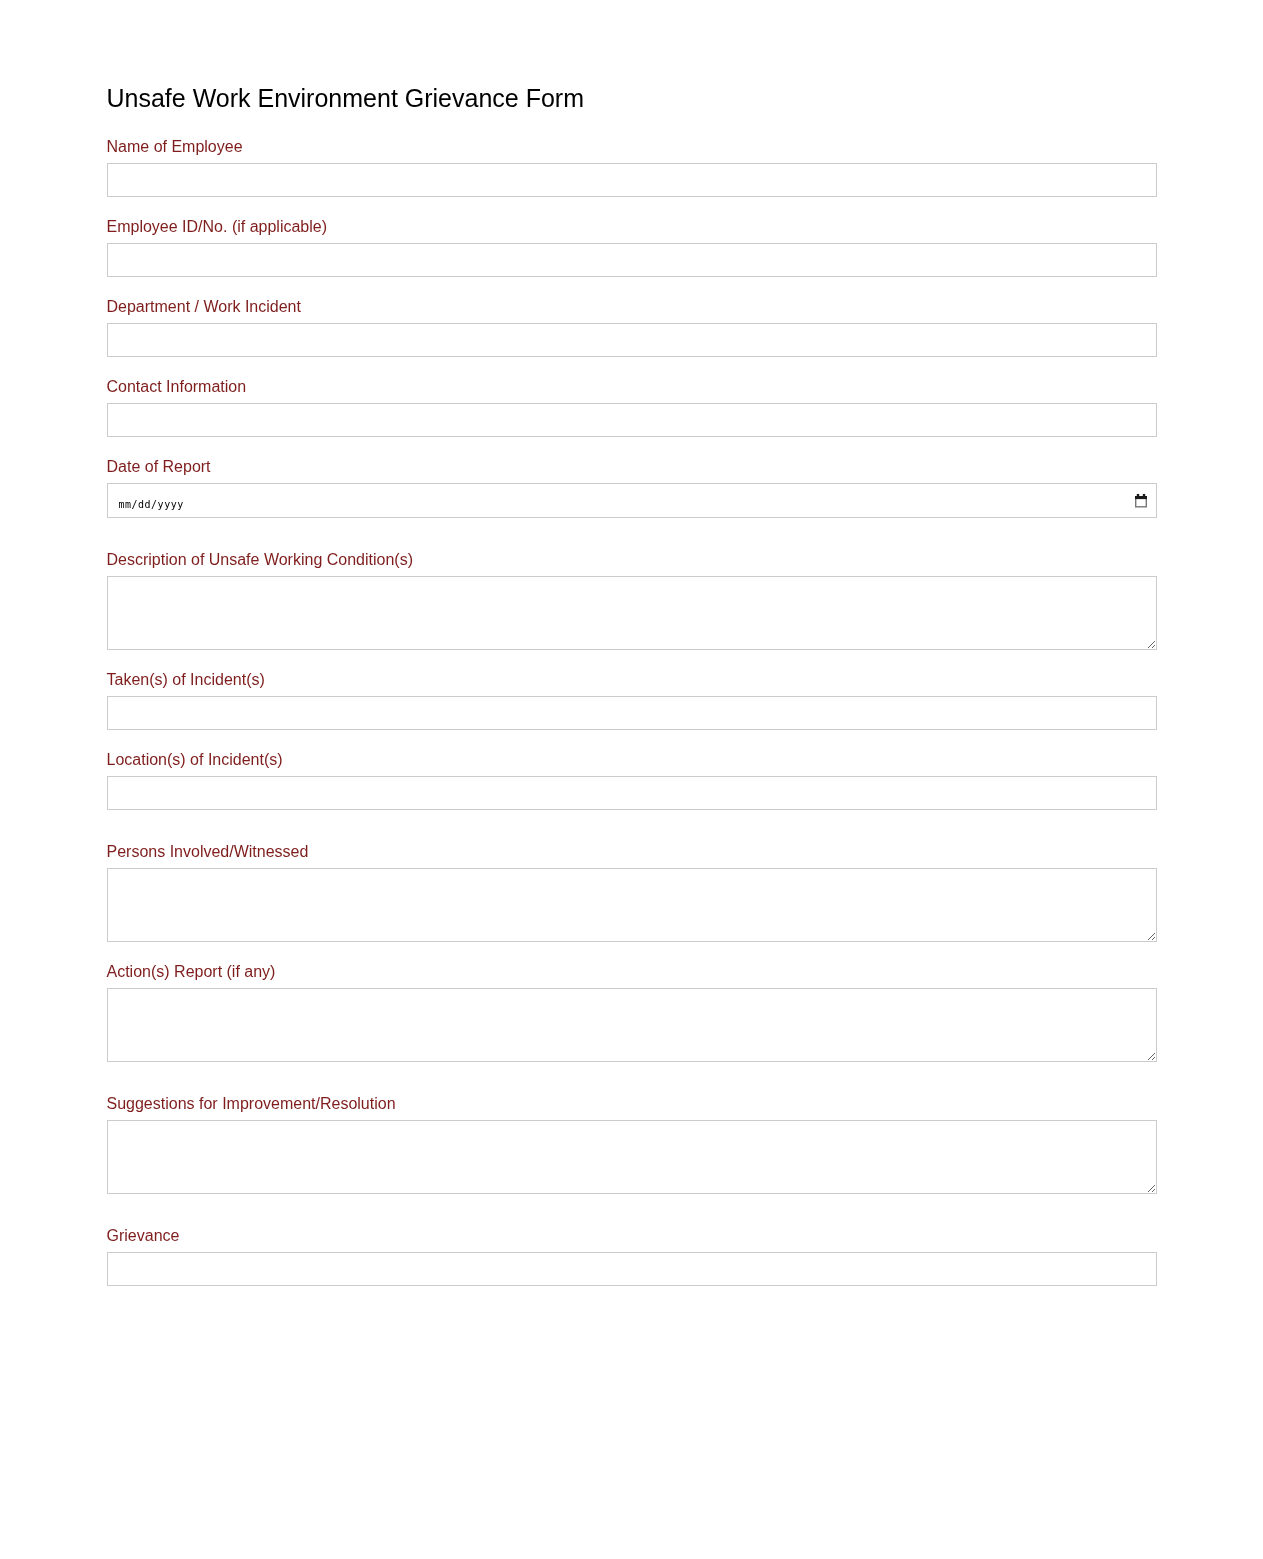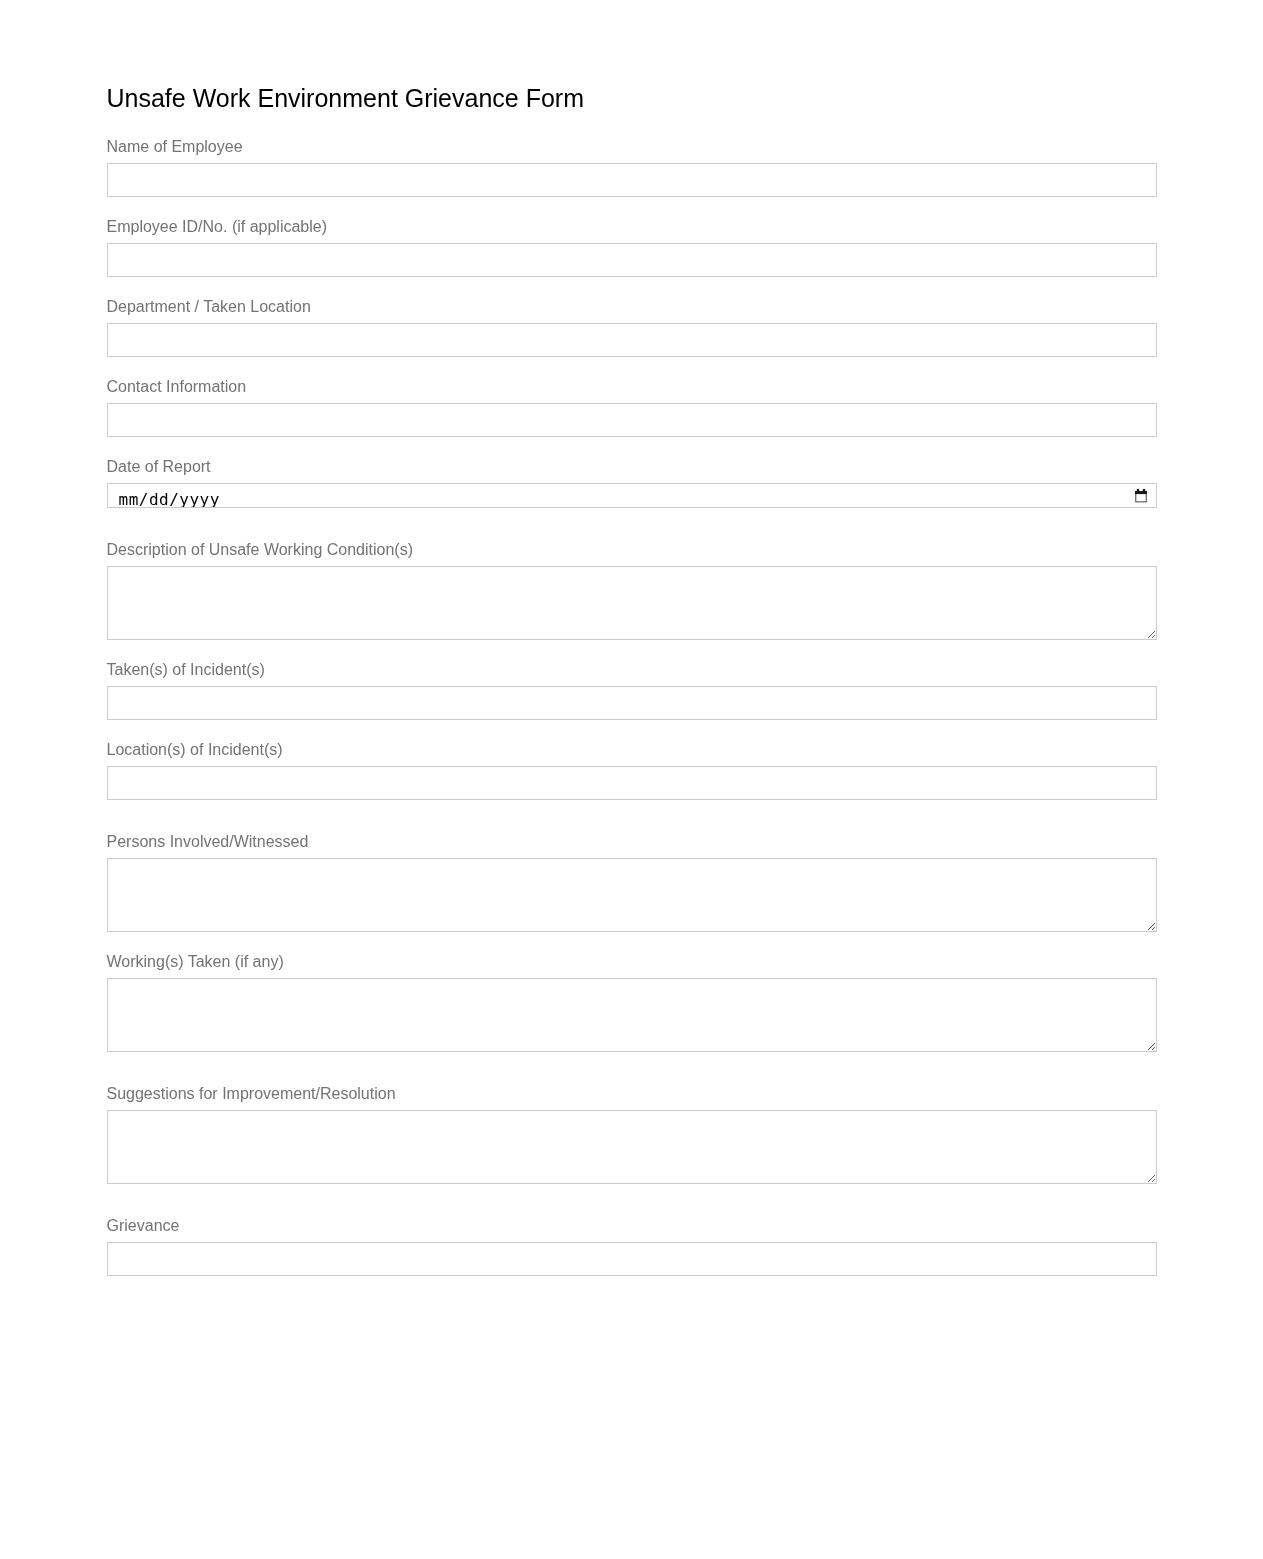--- a/index.html
+++ b/index.html
@@ -25,21 +25,21 @@
     font-weight: normal;
     color: #000000;
     margin: 0 0 24px 0;
   }
   .field { margin-bottom: 20px; }
   .field.section-gap { margin-top: 32px; }
   .field > label {
     display: block;
     font-size: 16px;
     line-height: 19px;
-    color: #737373;
+    color: #7f1d1d;
     margin-bottom: 7px;
   }
   .text-input, .area-input {
     box-sizing: border-box;
     width: 100%;
     border: 1px solid #cccccc;
     border-radius: 0;
     background: #ffffff;
     font-family: "Liberation Sans", sans-serif;
     font-size: 16px;
@@ -49,23 +49,23 @@
     display: block;
   }
   .text-input { height: 34px; }
   .area-input {
     height: 74px;
     padding: 6px 10px;
     resize: both;
   }
   .date-wrap { position: relative; }
   .date-input {
-    height: 25px;
+    height: 35px;
     font-family: "DejaVu Sans Mono", monospace;
-    font-size: 16px;
+    font-size: 10px;
     letter-spacing: 0.5px;
     padding: 12px 38px 4px 11px;
   }
   .date-input::placeholder { color: #000000; opacity: 1; }
   .calendar-icon {
     position: absolute;
     right: 9px;
     top: 50%;
     transform: translateY(-50%);
     width: 14px;
@@ -86,21 +86,21 @@
       <label>Name of Employee</label>
       <input type="text" class="text-input" value="" style="">
     </div>
 
     <div class="field">
       <label>Employee ID/No. (if applicable)</label>
       <input type="text" class="text-input" value="" style="">
     </div>
 
     <div class="field">
-      <label>Department / Taken Location</label>
+      <label>Department / Work Incident</label>
       <input type="text" class="text-input" value="" style="">
     </div>
 
     <div class="field">
       <label>Contact Information</label>
       <input type="text" class="text-input" value="" style="">
     </div>
 
     <div class="field">
       <label>Date of Report</label>
@@ -131,21 +131,21 @@
       <label>Location(s) of Incident(s)</label>
       <input type="text" class="text-input" value="" style="">
     </div>
 
     <div class="field section-gap">
       <label>Persons Involved/Witnessed</label>
       <textarea class="area-input" style=""></textarea>
     </div>
 
     <div class="field">
-      <label>Working(s) Taken (if any)</label>
+      <label>Action(s) Report (if any)</label>
       <textarea class="area-input" style=""></textarea>
     </div>
 
     <div class="field section-gap">
       <label>Suggestions for Improvement/Resolution</label>
       <textarea class="area-input" style=""></textarea>
     </div>
 
     <div class="field section-gap">
       <label>Grievance</label>

